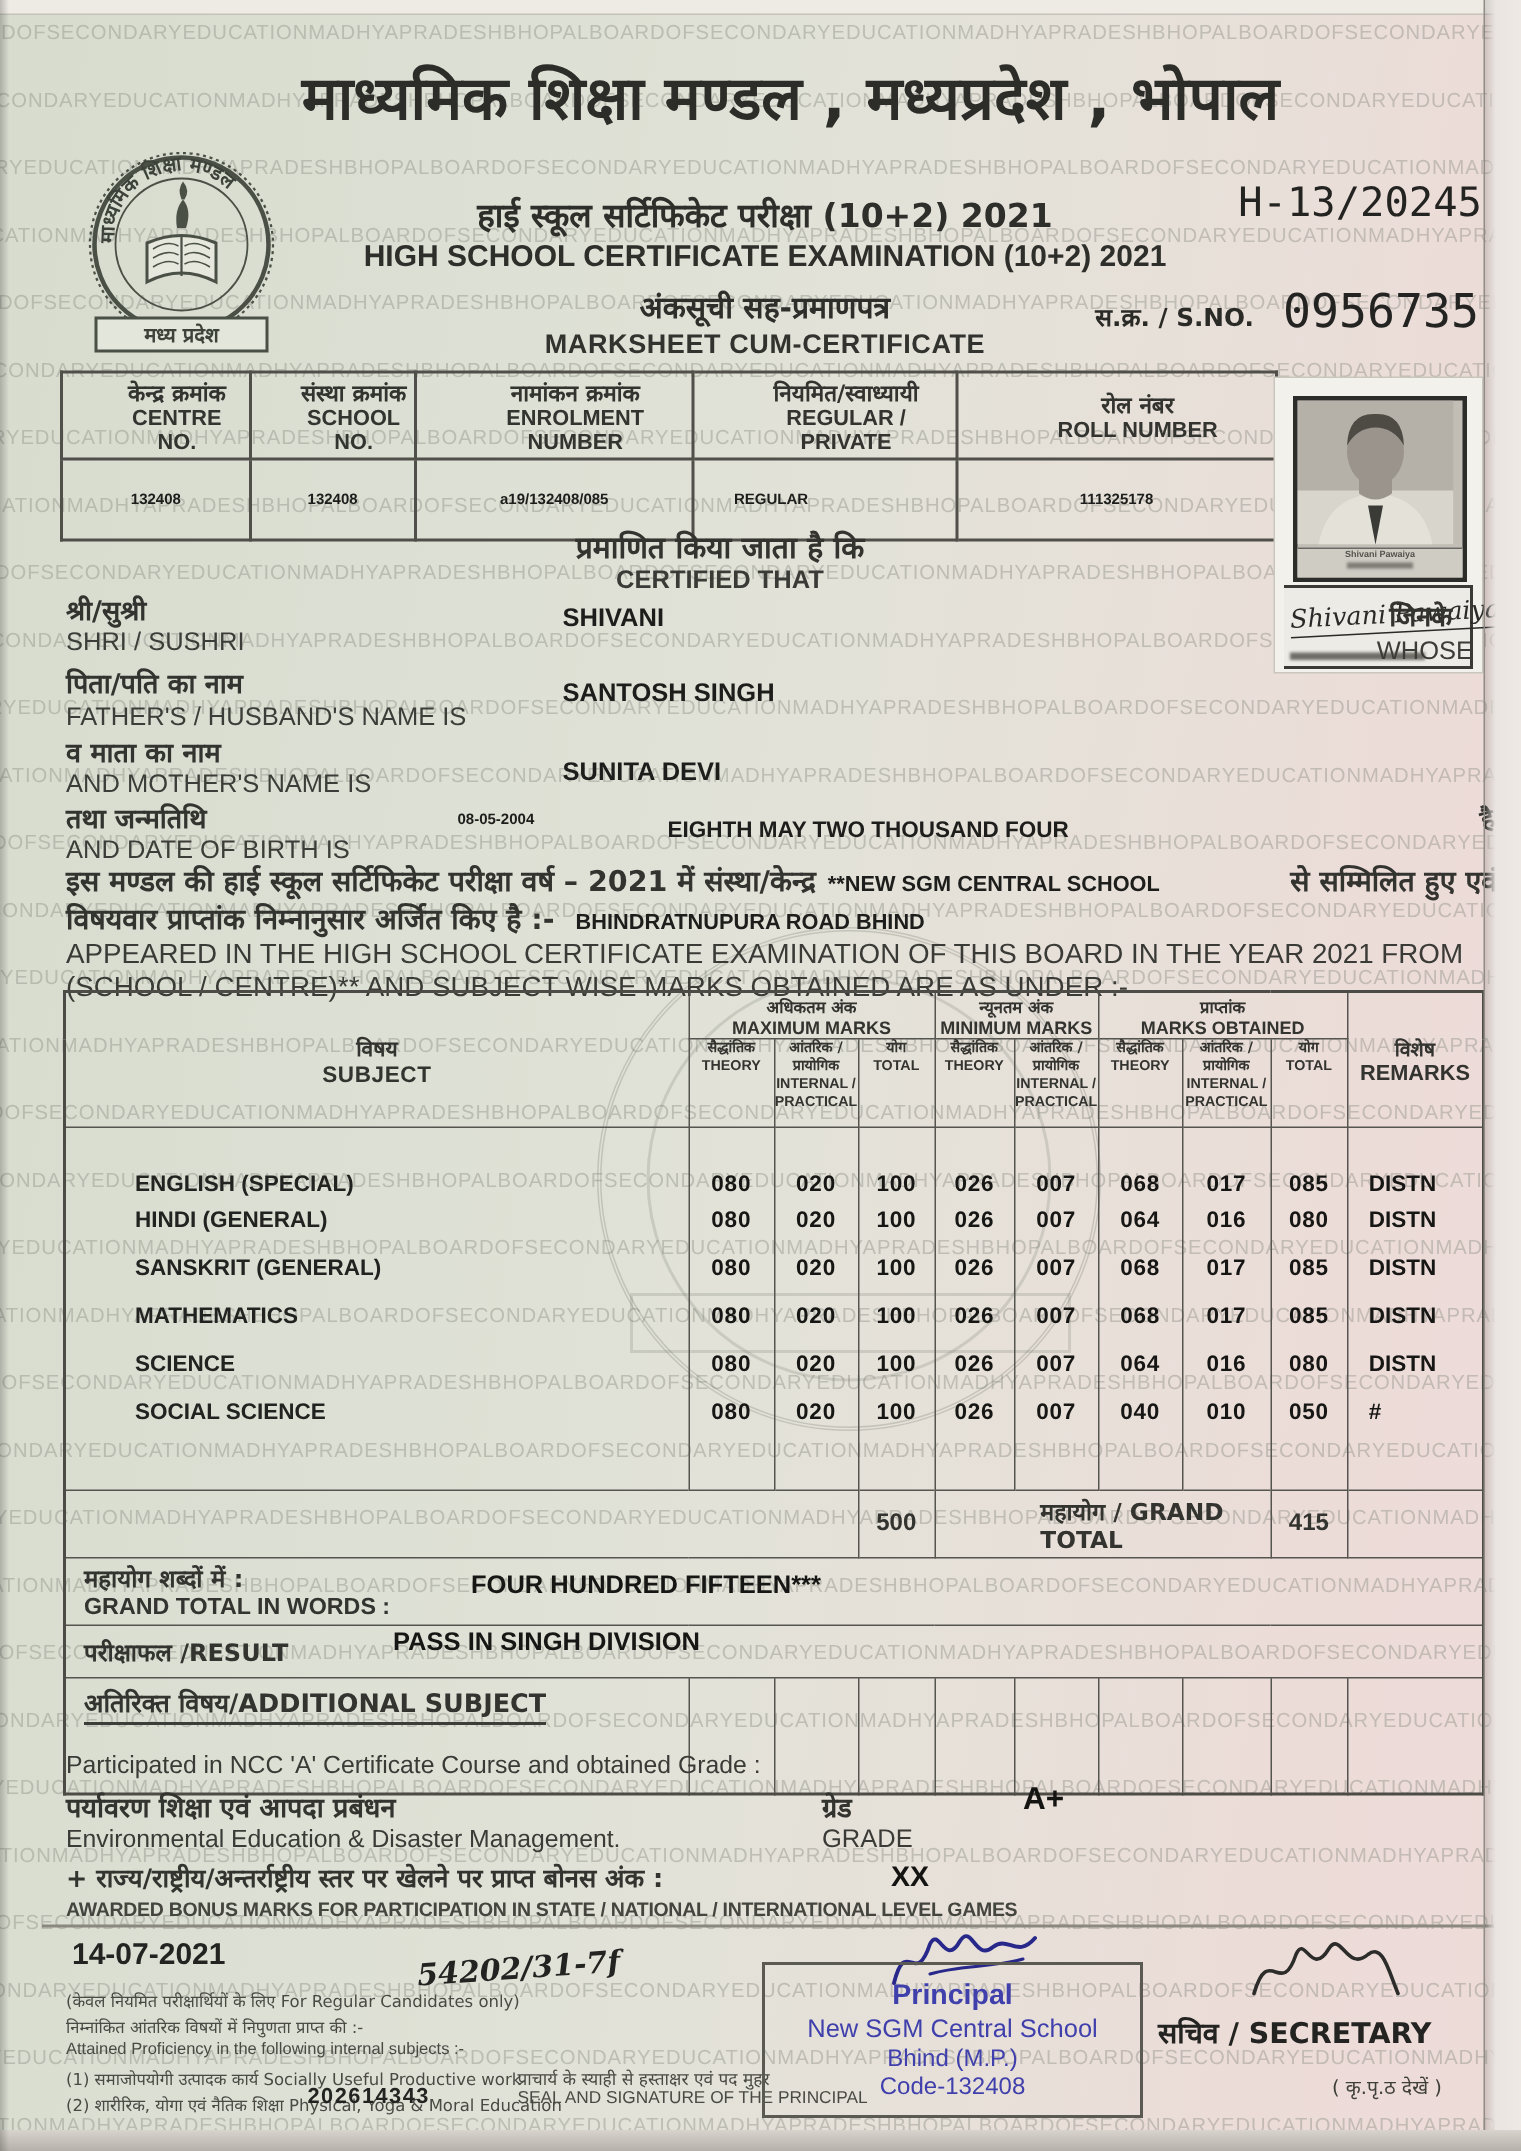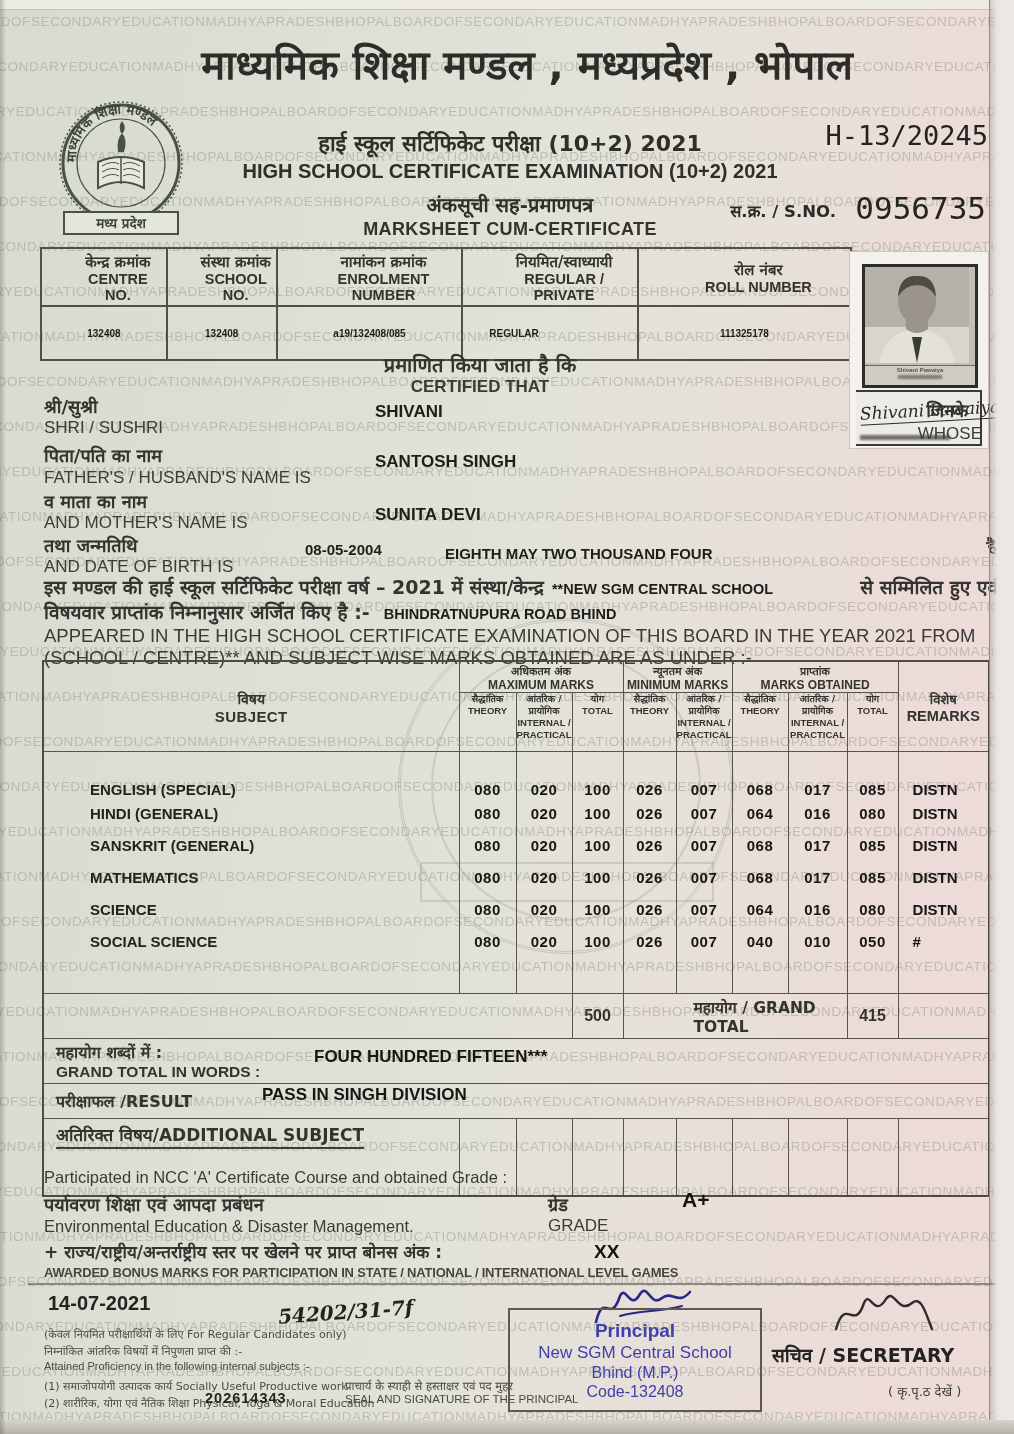--- a/index.html
+++ b/index.html
@@ -209,21 +209,21 @@
     <div class="abs hi b" style="left:44px;top:443px;font-size:18px;">पिता/पति का नाम</div>
     <div class="abs" style="left:44px;top:468px;font-size:17px;color:#3c3c38;">FATHER'S / HUSBAND'S NAME IS</div>
     <div class="abs b" style="left:375px;top:452px;font-size:17px;color:#1d1d1b;">SANTOSH SINGH</div>
 
     <div class="abs hi b" style="left:44px;top:489px;font-size:18px;">व माता का नाम</div>
     <div class="abs" style="left:44px;top:513px;font-size:17px;color:#3c3c38;">AND MOTHER'S NAME IS</div>
     <div class="abs b" style="left:375px;top:505px;font-size:17px;color:#1d1d1b;">SUNITA DEVI</div>
 
     <div class="abs hi b" style="left:44px;top:533px;font-size:18px;">तथा जन्मतिथि</div>
     <div class="abs" style="left:44px;top:557px;font-size:17px;color:#3c3c38;">AND DATE OF BIRTH IS</div>
-    <div class="abs b" style="left:305px;top:541px;font-size:15px;color:#1d1d1b;">08-05-2004</div>
+    <div class="abs b" style="left:305px;top:541px;font-size:10px;color:#1d1d1b;">08-05-2004</div>
     <div class="abs b" style="left:445px;top:545px;font-size:15px;color:#1d1d1b;">EIGHTH MAY TWO THOUSAND FOUR</div>
     <div class="abs hi b" style="right:18px;top:534px;font-size:17px;transform:rotate(-14deg);">है</div>
 
     <div class="abs nowrap" style="left:44px;right:16px;top:574px;display:flex;align-items:baseline;gap:8px;">
       <span class="hi b" style="font-size:19px;">इस मण्डल की हाई स्कूल सर्टिफिकेट परीक्षा वर्ष – 2021 में संस्था/केन्द्र</span>
       <span class="b" style="font-size:14.5px;color:#1d1d1b;">**NEW SGM CENTRAL SCHOOL</span>
       <span class="hi b" style="font-size:19px;margin-left:auto;">से सम्मिलित हुए एवं</span>
     </div>
     <div class="abs nowrap" style="left:44px;top:599px;display:flex;align-items:baseline;gap:14px;">
       <span class="hi b" style="font-size:19px;">विषयवार प्राप्तांक निम्नानुसार अर्जित किए है :-</span>

